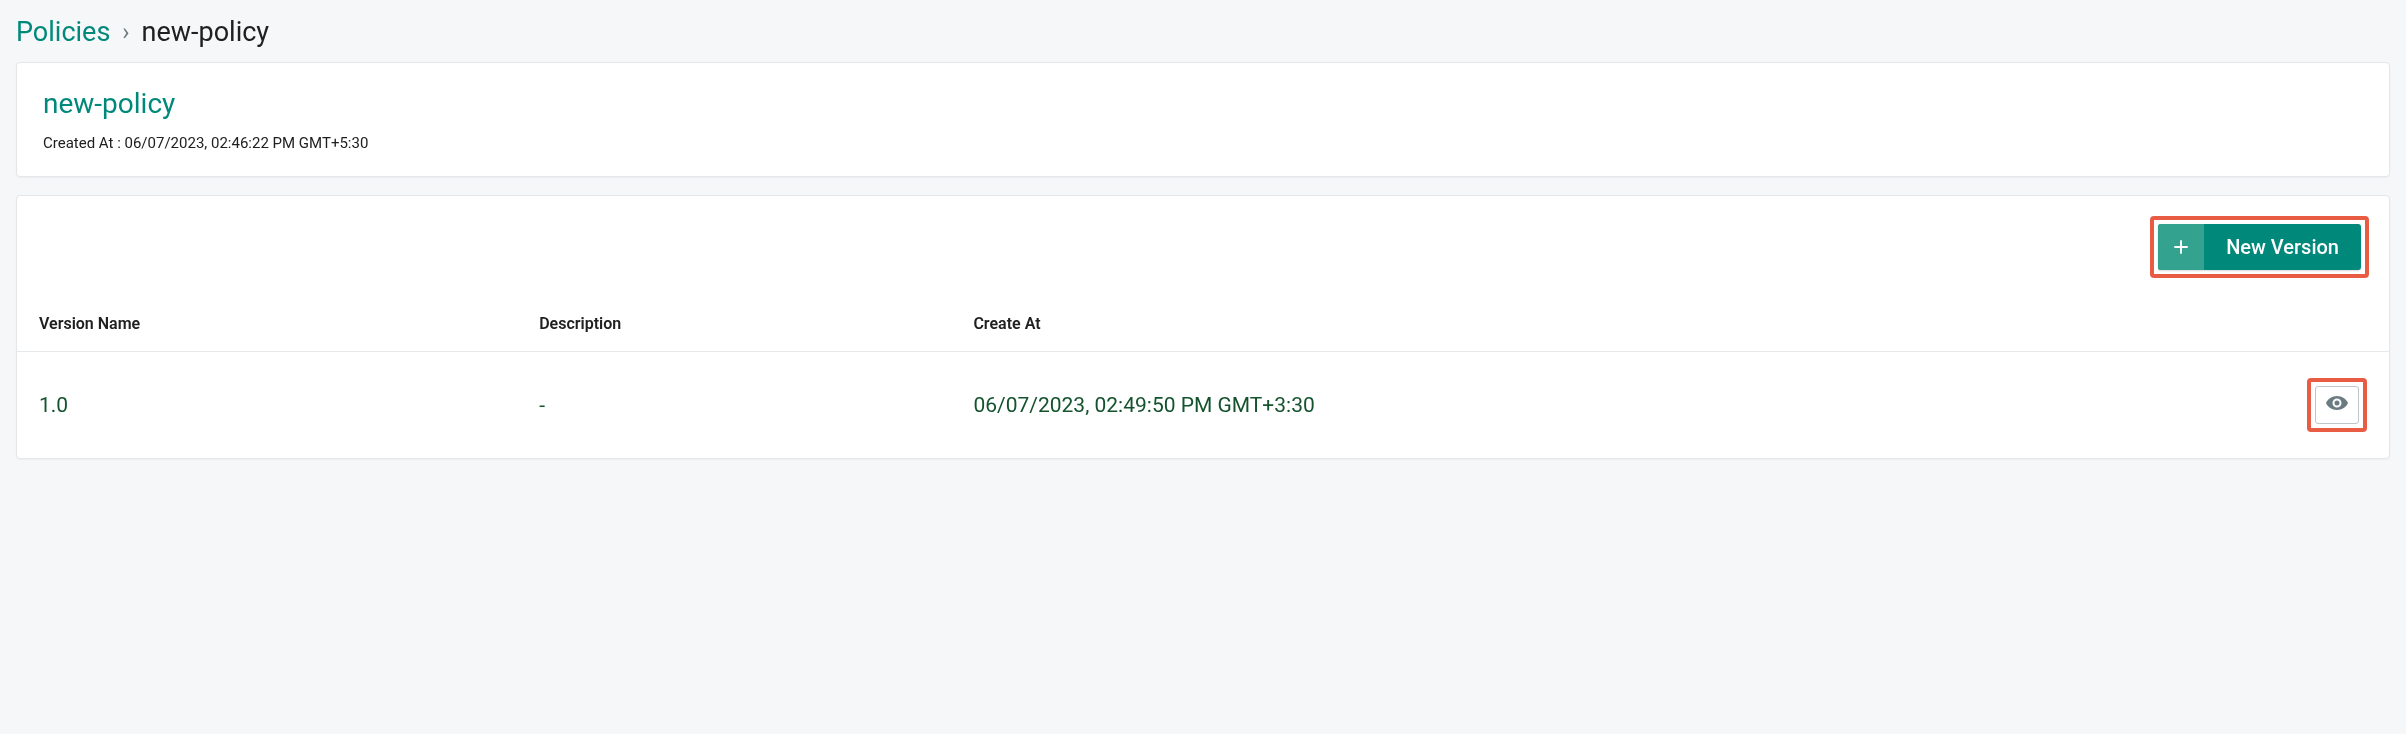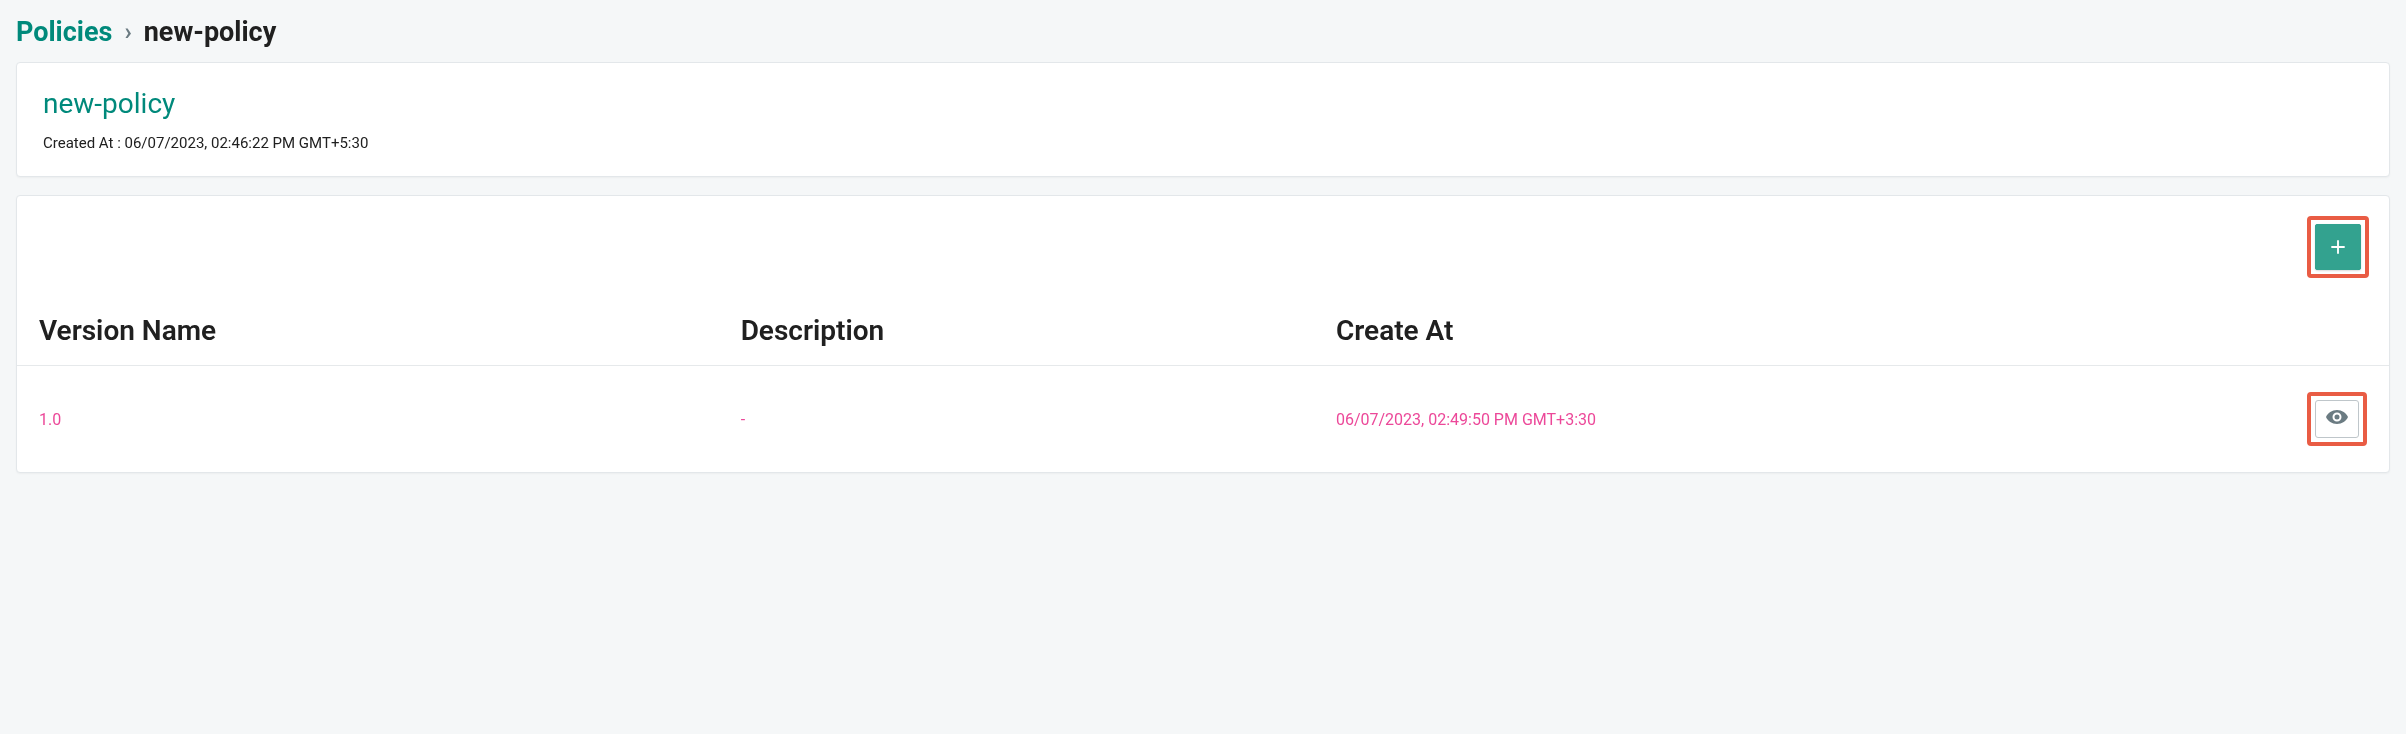--- a/index.html
+++ b/index.html
@@ -15,21 +15,21 @@
       color: #202020;
     }
     .header-area {
       margin-bottom: 14px;
     }
     .breadcrumb {
       display: flex;
       align-items: center;
       gap: 12px;
       font-size: 27px;
-      font-weight: 700;
+      font-weight: 400;
       margin-bottom: 6px;
     }
     .breadcrumb-link {
       color: #00897b;
       cursor: pointer;
     }
     .breadcrumb-sep {
       color: #6b7b82;
       font-size: 24px;
     }
@@ -103,29 +103,29 @@
       font-size: 20px;
       font-weight: 500;
     }
     table.versions-table {
       width: 100%;
       border-collapse: collapse;
     }
     table.versions-table th {
       text-align: left;
       font-weight: 600;
-      font-size: 28px;
+      font-size: 16px;
       color: #202020;
       padding: 18px 22px;
       border-bottom: 1px solid #e6e9eb;
     }
     table.versions-table td {
       text-align: left;
-      font-size: 16px;
-      color: #ec4899;
+      font-size: 21px;
+      color: #14532d;
       padding: 26px 22px;
       border-bottom: 1px solid #e6e9eb;
     }
     table.versions-table tr:last-child td {
       border-bottom: none;
     }
     .actions-col {
       width: 110px;
       text-align: right !important;
     }
@@ -171,20 +171,21 @@
 <div class="card versions-card">
   <div class="toolbar">
     <div class="new-version-btn-wrap">
       <div class="new-version-btn">
         <span class="plus-part">
           <svg viewBox="0 0 24 24" fill="none" stroke-width="2.5" stroke-linecap="round">
             <line x1="12" y1="4" x2="12" y2="20"></line>
             <line x1="4" y1="12" x2="20" y2="12"></line>
           </svg>
         </span>
+        <span class="label-part">New Version</span>
       </div>
     </div>
   </div>
 
   <table class="versions-table">
     <thead>
       <tr>
         <th>Version Name</th>
         <th>Description</th>
         <th>Create At</th>

